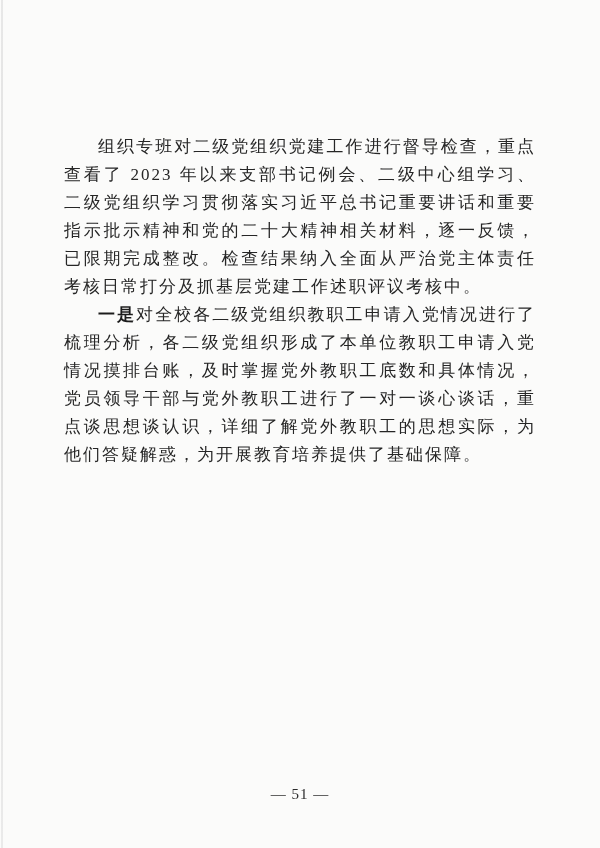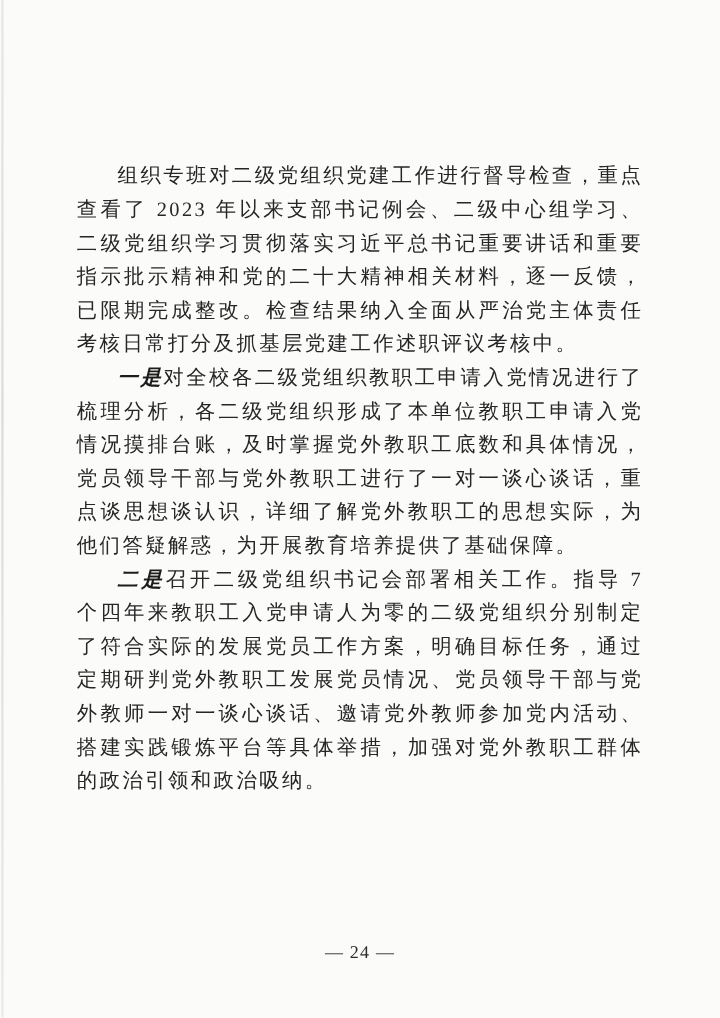--- a/index.html
+++ b/index.html
@@ -34,37 +34,35 @@
     line-height: 28px;
     letter-spacing: 2px;
     color: #262626;
     text-align: justify;
     text-justify: inter-ideograph;
     text-indent: 2em;
   }
   .para .lead {
     font-weight: 700;
     color: #1c1c1c;
-    font-style: italic;
   }
   .page-footer {
     position: absolute;
     top: 786px;
     left: 0;
     width: 600px;
     text-align: center;
     font-size: 15px;
     letter-spacing: 1px;
     color: #2b2b2b;
   }
 </style>
 </head>
 <body>
 
 <div class="scan-edge"></div>
 
 <div class="doc-body" id="paragraphs">
     <p class="para"><span>组织专班对二级党组织党建工作进行督导检查，重点查看了 2023 年以来支部书记例会、二级中心组学习、二级党组织学习贯彻落实习近平总书记重要讲话和重要指示批示精神和党的二十大精神相关材料，逐一反馈，已限期完成整改。检查结果纳入全面从严治党主体责任考核日常打分及抓基层党建工作述职评议考核中。</span></p>
     <p class="para"><span class="lead">一是</span><span>对全校各二级党组织教职工申请入党情况进行了梳理分析，各二级党组织形成了本单位教职工申请入党情况摸排台账，及时掌握党外教职工底数和具体情况，党员领导干部与党外教职工进行了一对一谈心谈话，重点谈思想谈认识，详细了解党外教职工的思想实际，为他们答疑解惑，为开展教育培养提供了基础保障。</span></p>
-    <p class="para"><span class="lead">二是</span><span>召开二级党组织书记会部署相关工作。指导 7 个四年来教职工入党申请人为零的二级党组织分别制定了符合实际的发展党员工作方案，明确目标任务，通过定期研判党外教职工发展党员情况、党员领导干部与党外教师一对一谈心谈话、邀请党外教师参加党内活动、搭建实践锻炼平台等具体举措，加强对党外教职工群体的政治引领和政治吸纳。</span></p>
   </div>
 
-<div class="page-footer">— 24 —</div>
+<div class="page-footer">— 51 —</div>
 
 </body></html>

